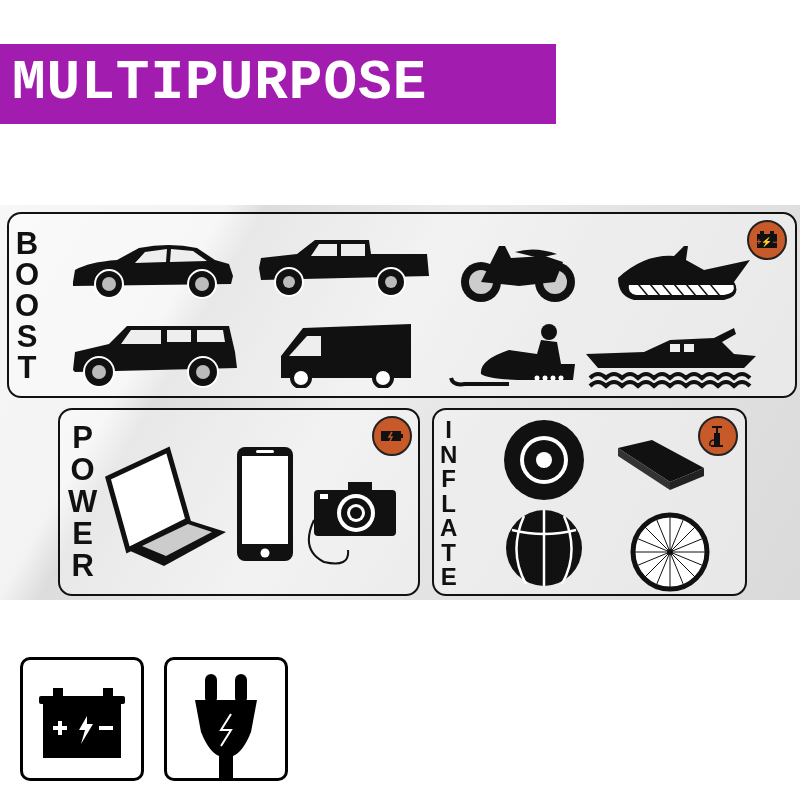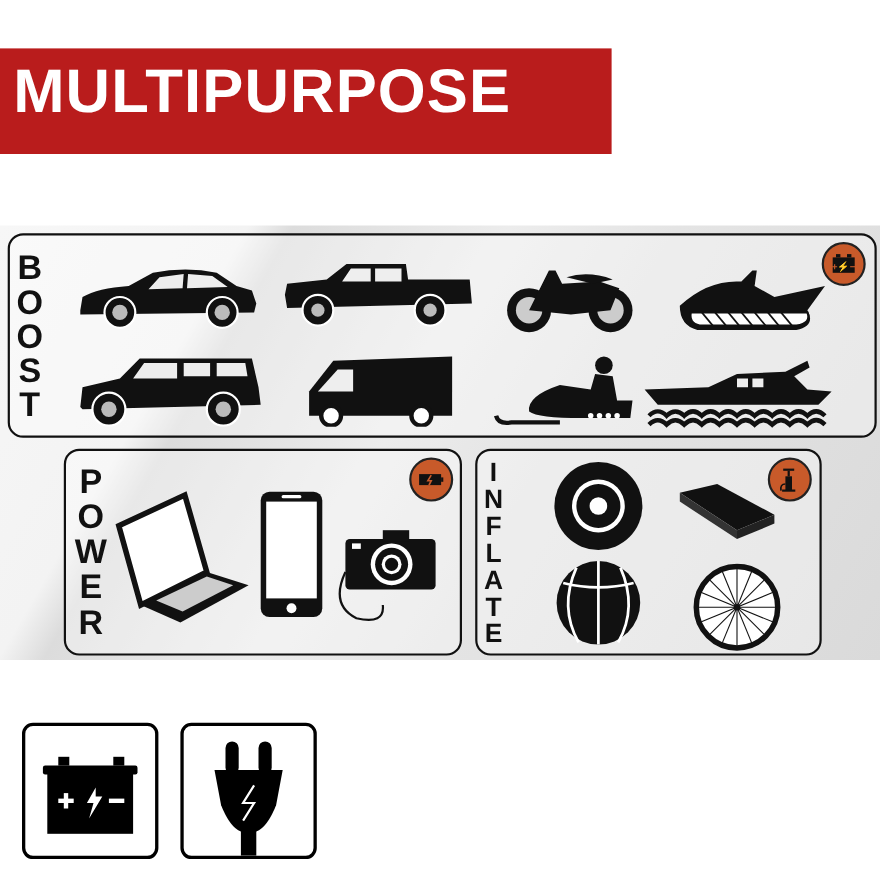--- a/index.html
+++ b/index.html
@@ -1,17 +1,17 @@
 <!DOCTYPE html>
 <html><head>
 <meta charset="utf-8">
 <style>
   html,body{margin:0;padding:0;}
   body{width:800px;height:800px;background:#fff;position:relative;overflow:hidden;font-family:"Liberation Sans",sans-serif;}
-  .title-bar{position:absolute;left:0;top:44px;width:556px;height:96px;background:#b91c1c;}
+  .title-bar{position:absolute;left:0;top:44px;width:556px;height:80px;background:#a21caf;font-family:Liberation Mono, monospace;}
   .title-text{position:absolute;left:12px;top:6px;color:#fff;font-weight:bold;font-size:56px;line-height:66px;letter-spacing:1px;}
   .panel-bg{position:absolute;left:0;top:205px;width:800px;height:395px;background:linear-gradient(120deg,#f7f7f7 0%,#f3f3f3 22%,#dcdcdc 26%,#ececec 45%,#e4e4e4 60%,#dadada 100%);}
   .box{position:absolute;border:2px solid #111;border-radius:14px;background:rgba(255,255,255,0.35);}
   .vlabel{position:absolute;display:flex;flex-direction:column;align-items:center;font-weight:bold;color:#111;}
   .vlabel span{display:block;}
   .icon{position:absolute;}
   .badge{position:absolute;width:40px;height:40px;border-radius:50%;background:#c85a2a;border:2px solid #222;box-sizing:border-box;}
   .bottom-icon{position:absolute;width:124px;height:124px;border:3px solid #000;border-radius:10px;box-sizing:border-box;background:#fff;}
 </style>
 </head>

